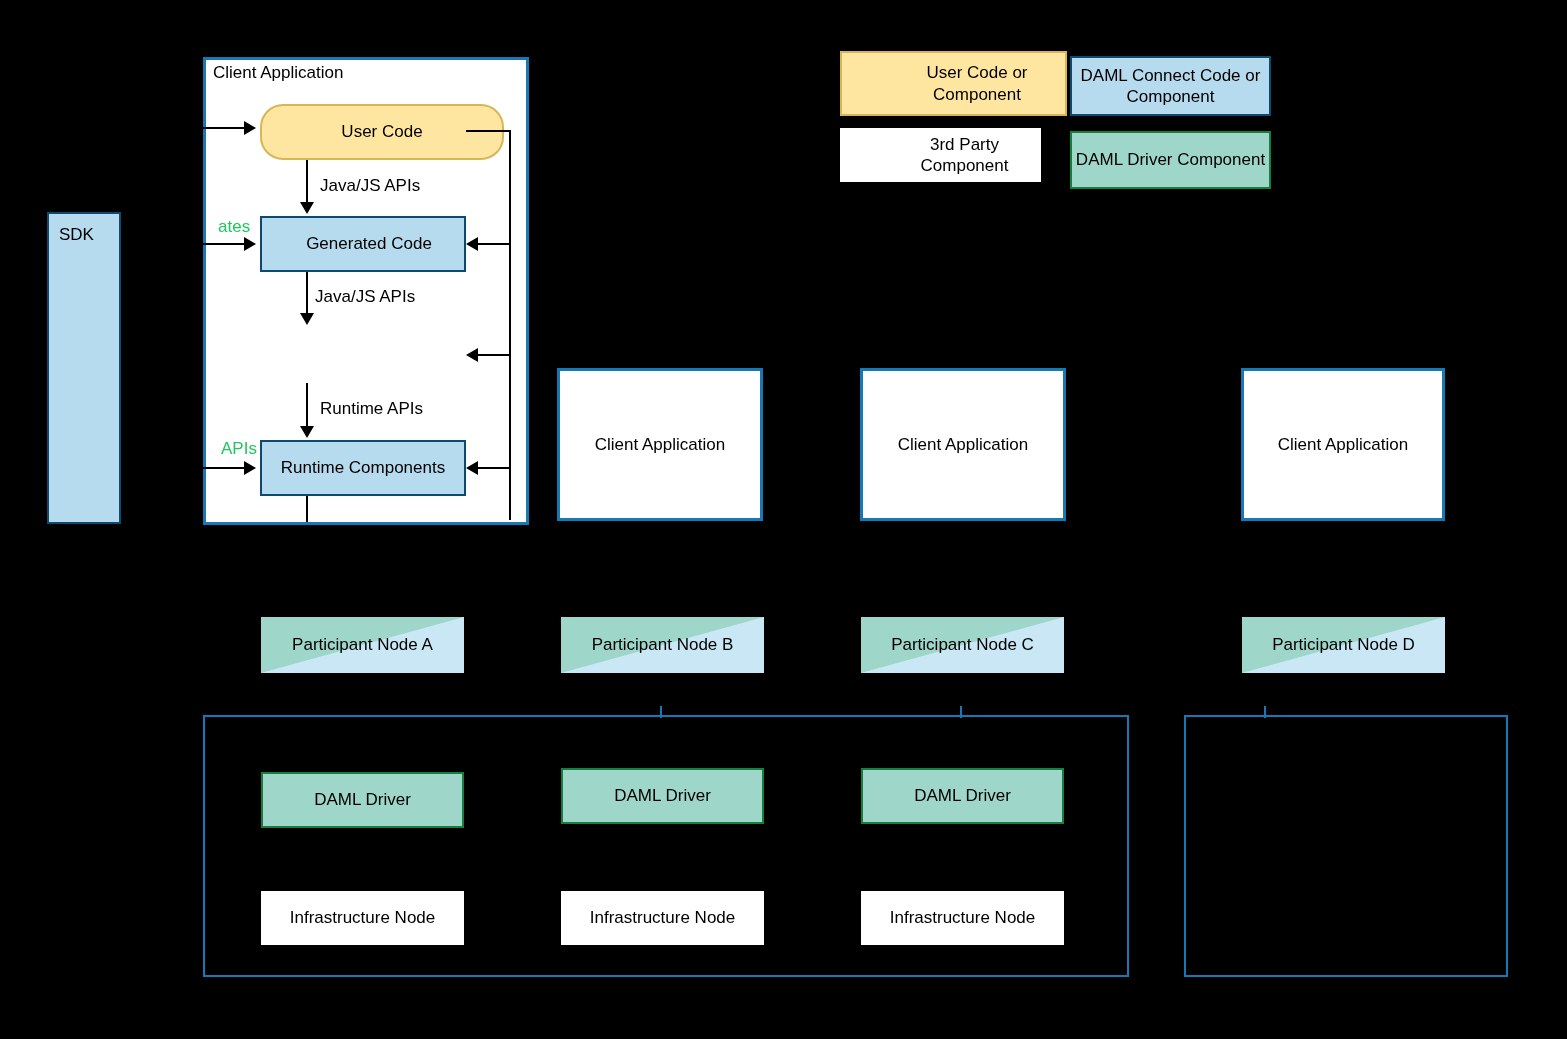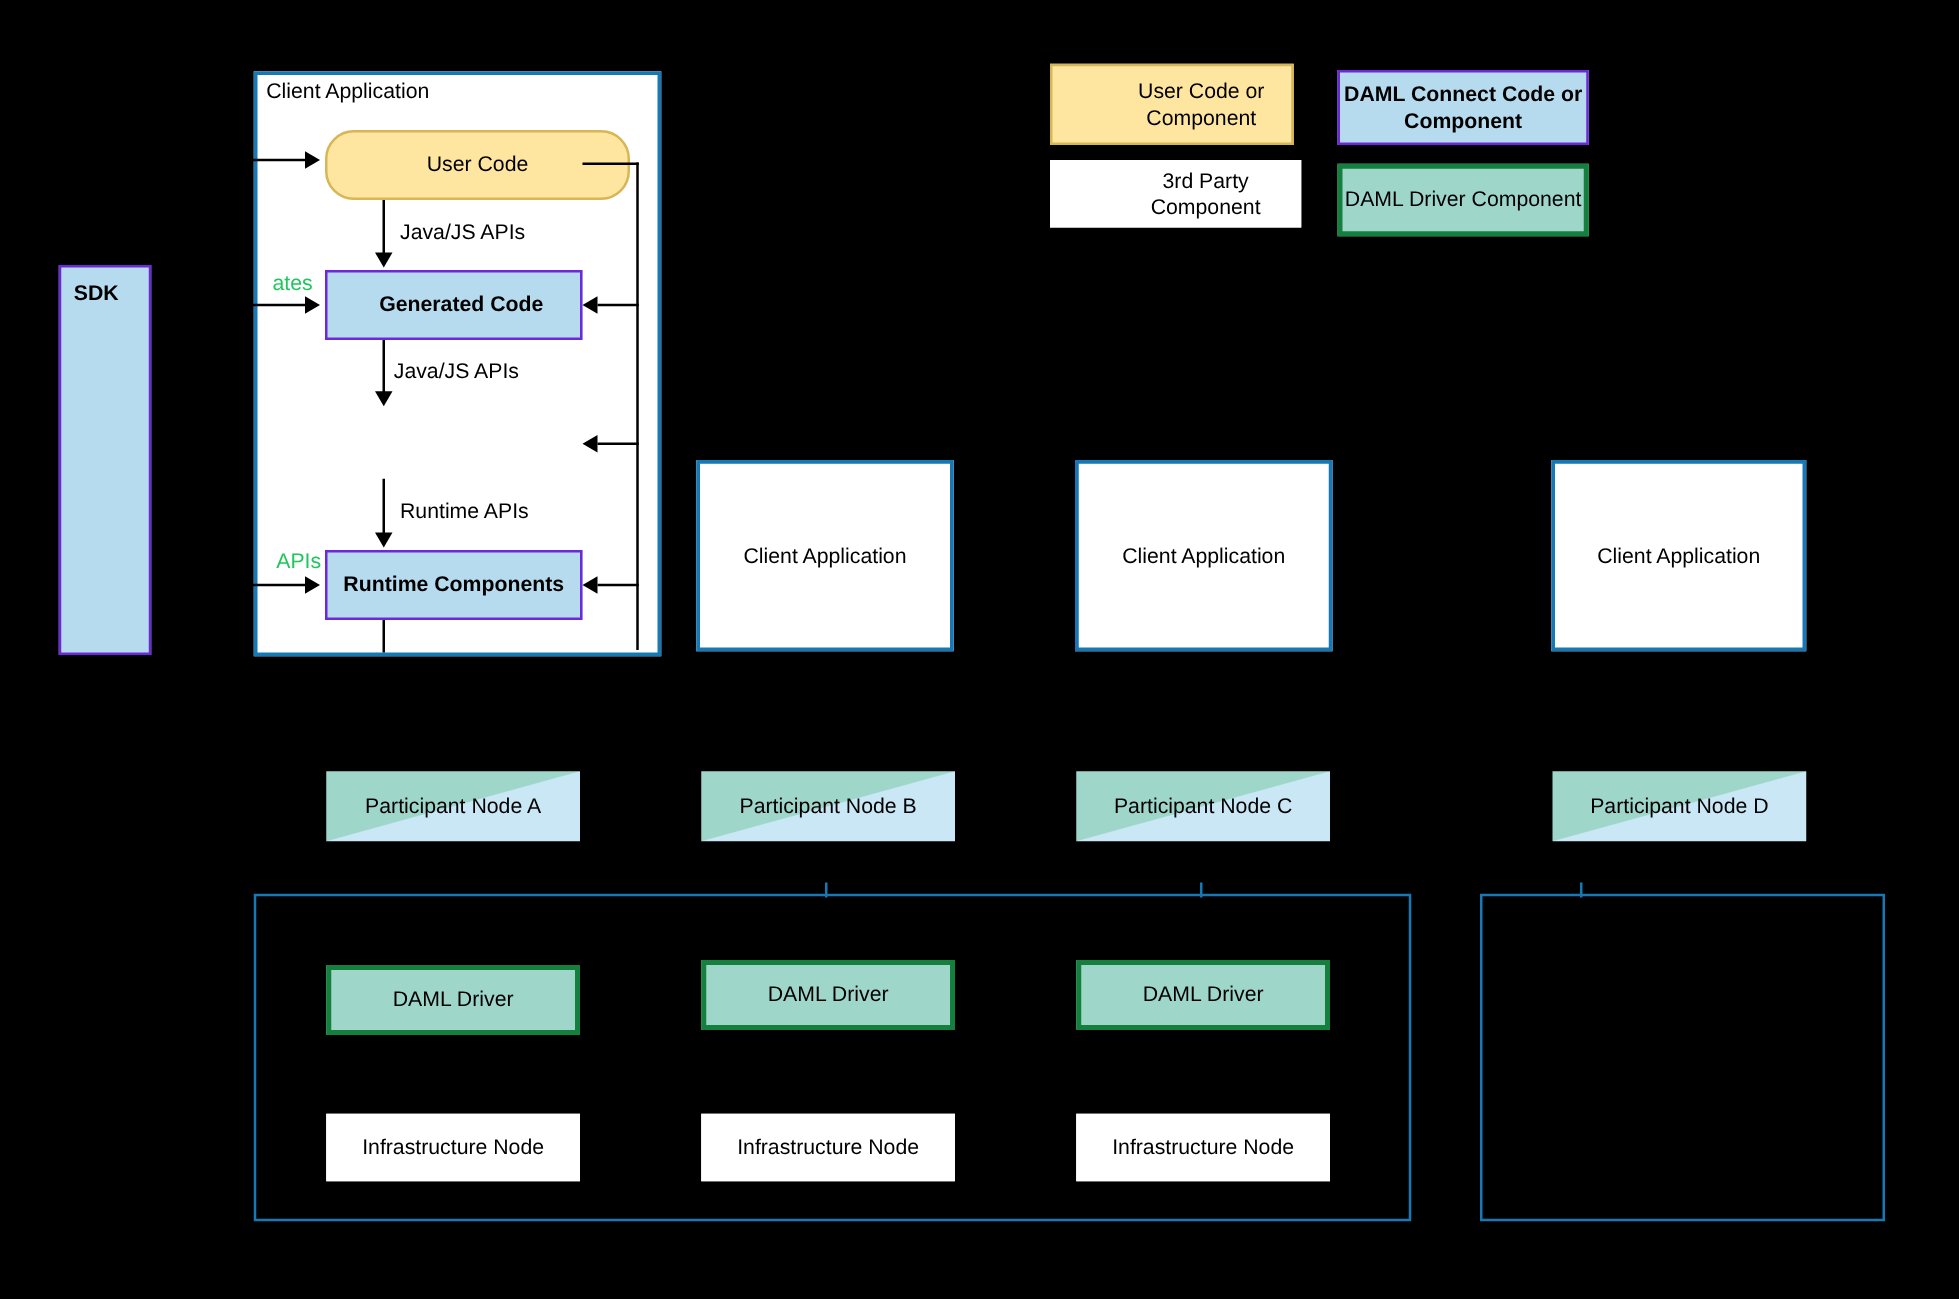--- a/index.html
+++ b/index.html
@@ -22,22 +22,22 @@
     align-items: center;
     justify-content: center;
     text-align: center;
     color: #000000;
     font-size: 17px;
     line-height: 1.25;
     white-space: pre-line;
   }
   
   .fill-yellow { background: #FFE6A0; border: 2px solid #D6B656; }
-  .fill-blue   { background: #B7DBEE; border: 2px solid #6d28d9; font-weight: bold; }
-  .fill-teal   { background: #9FD6CA; border: 4px solid #15803d; }
+  .fill-blue   { background: #B7DBEE; border: 2px solid #0c4a6e; }
+  .fill-teal   { background: #9FD6CA; border: 2px solid #15803d; }
   .fill-white  { background: #FFFFFF; border: 2px solid #FFFFFF; }
   .fill-white-blue { background: #FFFFFF; border: 3px solid #1678B5; }
   .fill-none-blue  { background: transparent; border: 2px solid #1678B5; }
   .panel-white { background: #FFFFFF; border: 3px solid #1678B5; }
 
   
   .fill-split {
     background: linear-gradient(to bottom right, #9FD6CA 0%, #9FD6CA 49.6%, #C9E7F5 50.4%, #C9E7F5 100%);
     border: none;
   }
@@ -146,21 +146,21 @@
   <div class="arrow arrow-l" style="left:466px; top:237px;"></div>
 
   <div class="ln ln-h" style="left:478px; top:354px; width:33px;"></div>
   <div class="arrow arrow-l" style="left:466px; top:348px;"></div>
 
   <div class="ln ln-h" style="left:478px; top:467px; width:33px;"></div>
   <div class="arrow arrow-l" style="left:466px; top:461px;"></div>
 
   <div class="ln ln-v" style="left:306px; top:496px; height:26px;"></div>
 
-  <div class="box fill-yellow" style="left:840px; top:51px; width:195px; height:65px;padding-left:47px;">
+  <div class="box fill-yellow" style="left:840px; top:51px; width:227px; height:65px;padding-left:47px;">
     <span class="box-label">User Code or
 Component</span>
   </div>
 
   <div class="box fill-blue" style="left:1070px; top:56px; width:201px; height:60px;">
     <span class="box-label">DAML Connect Code or
 Component</span>
   </div>
 
   <div class="box fill-white" style="left:840px; top:128px; width:201px; height:54px;padding-left:48px;">

